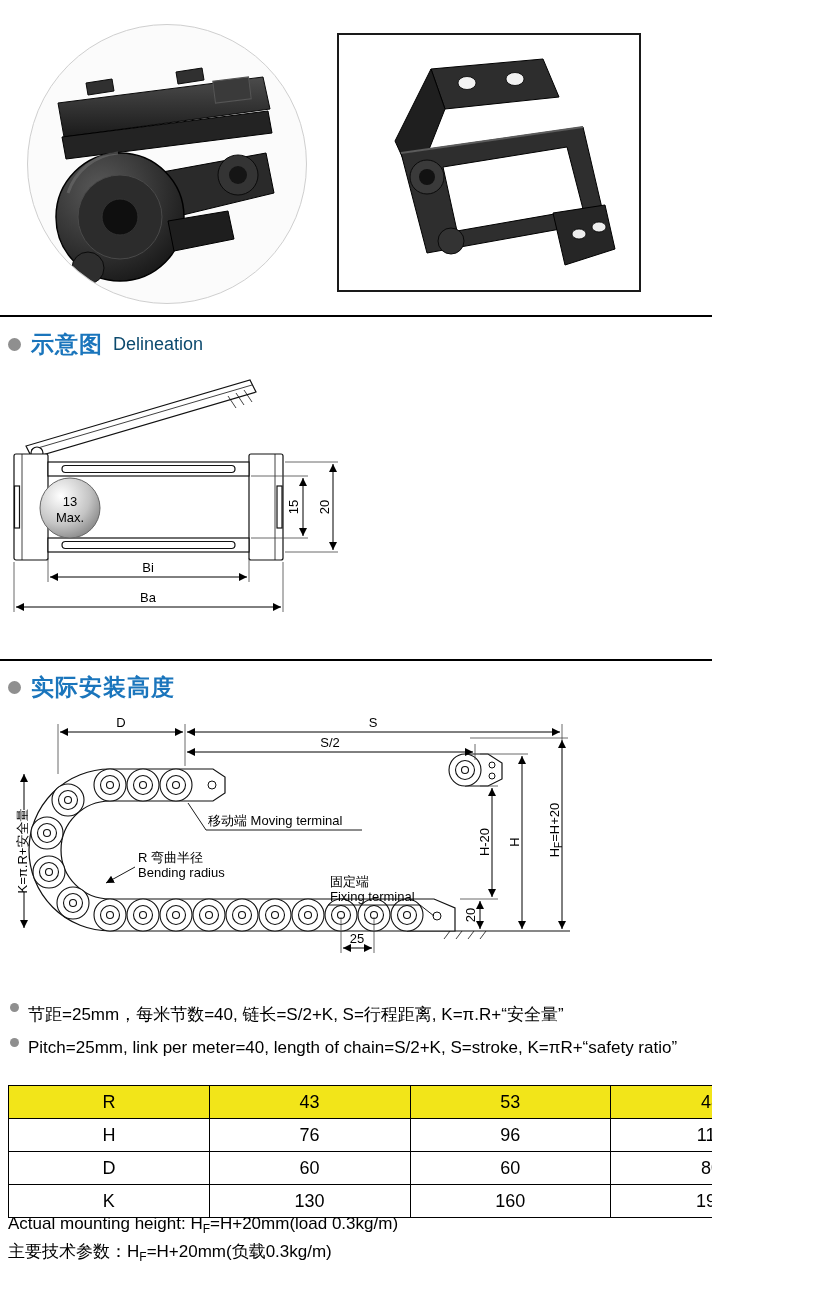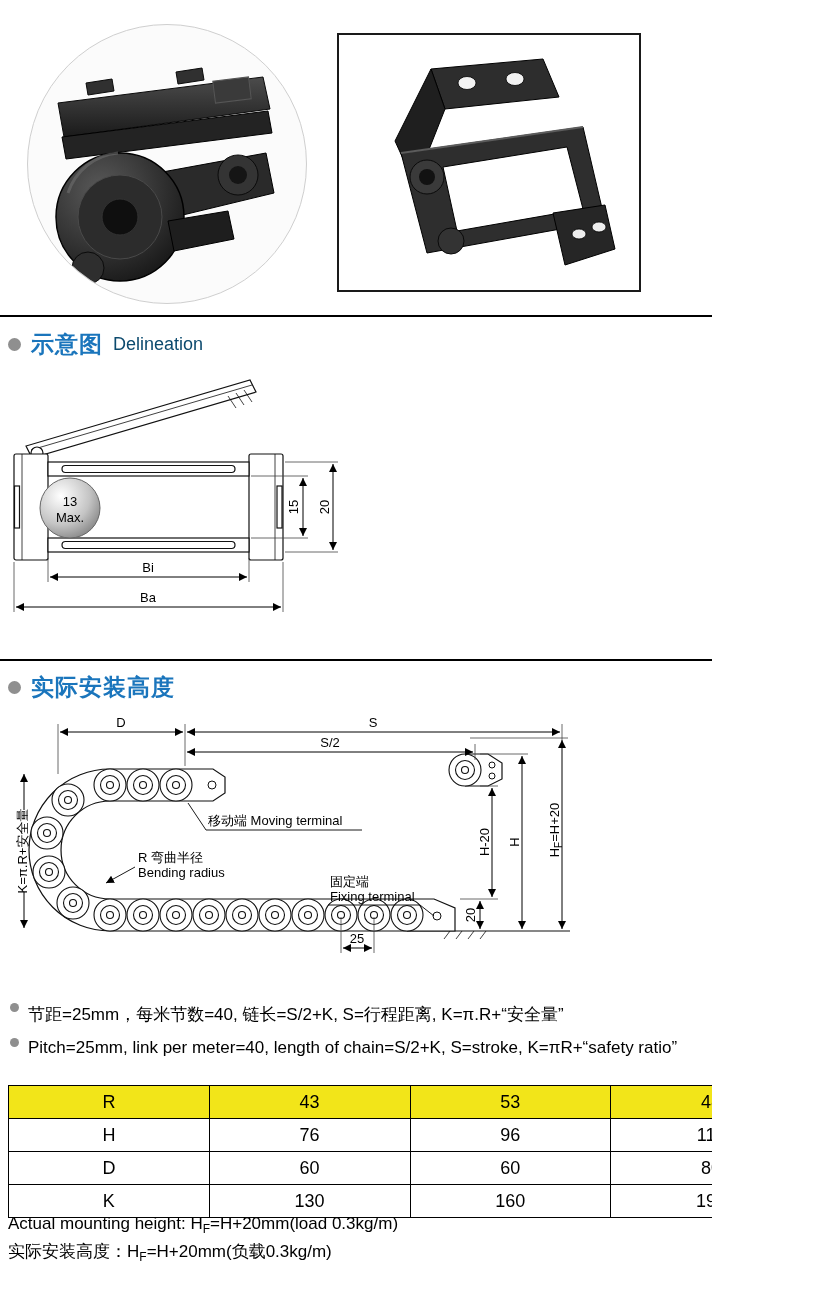--- a/index.html
+++ b/index.html
@@ -308,16 +308,16 @@
       </tr>
       <tr>
         <td>K</td>
         <td>130</td>
         <td>160</td>
         <td>190</td>
       </tr>
     </tbody>
   </table>
 
-  <div class="footer-line f1"><span>实际安装高度：H</span><sub>F</sub><span>=H+20mm(负载0.3kg/m)</span></div>
+  <div class="footer-line f1"><span>主要技术参数：H</span><sub>F</sub><span>=H+20mm(负载0.3kg/m)</span></div>
   <div class="footer-line f2"><span>Actual mounting height: H</span><sub>F</sub><span>=H+20mm(load 0.3kg/m)</span></div>
 
 </div>
 
 </body></html>

